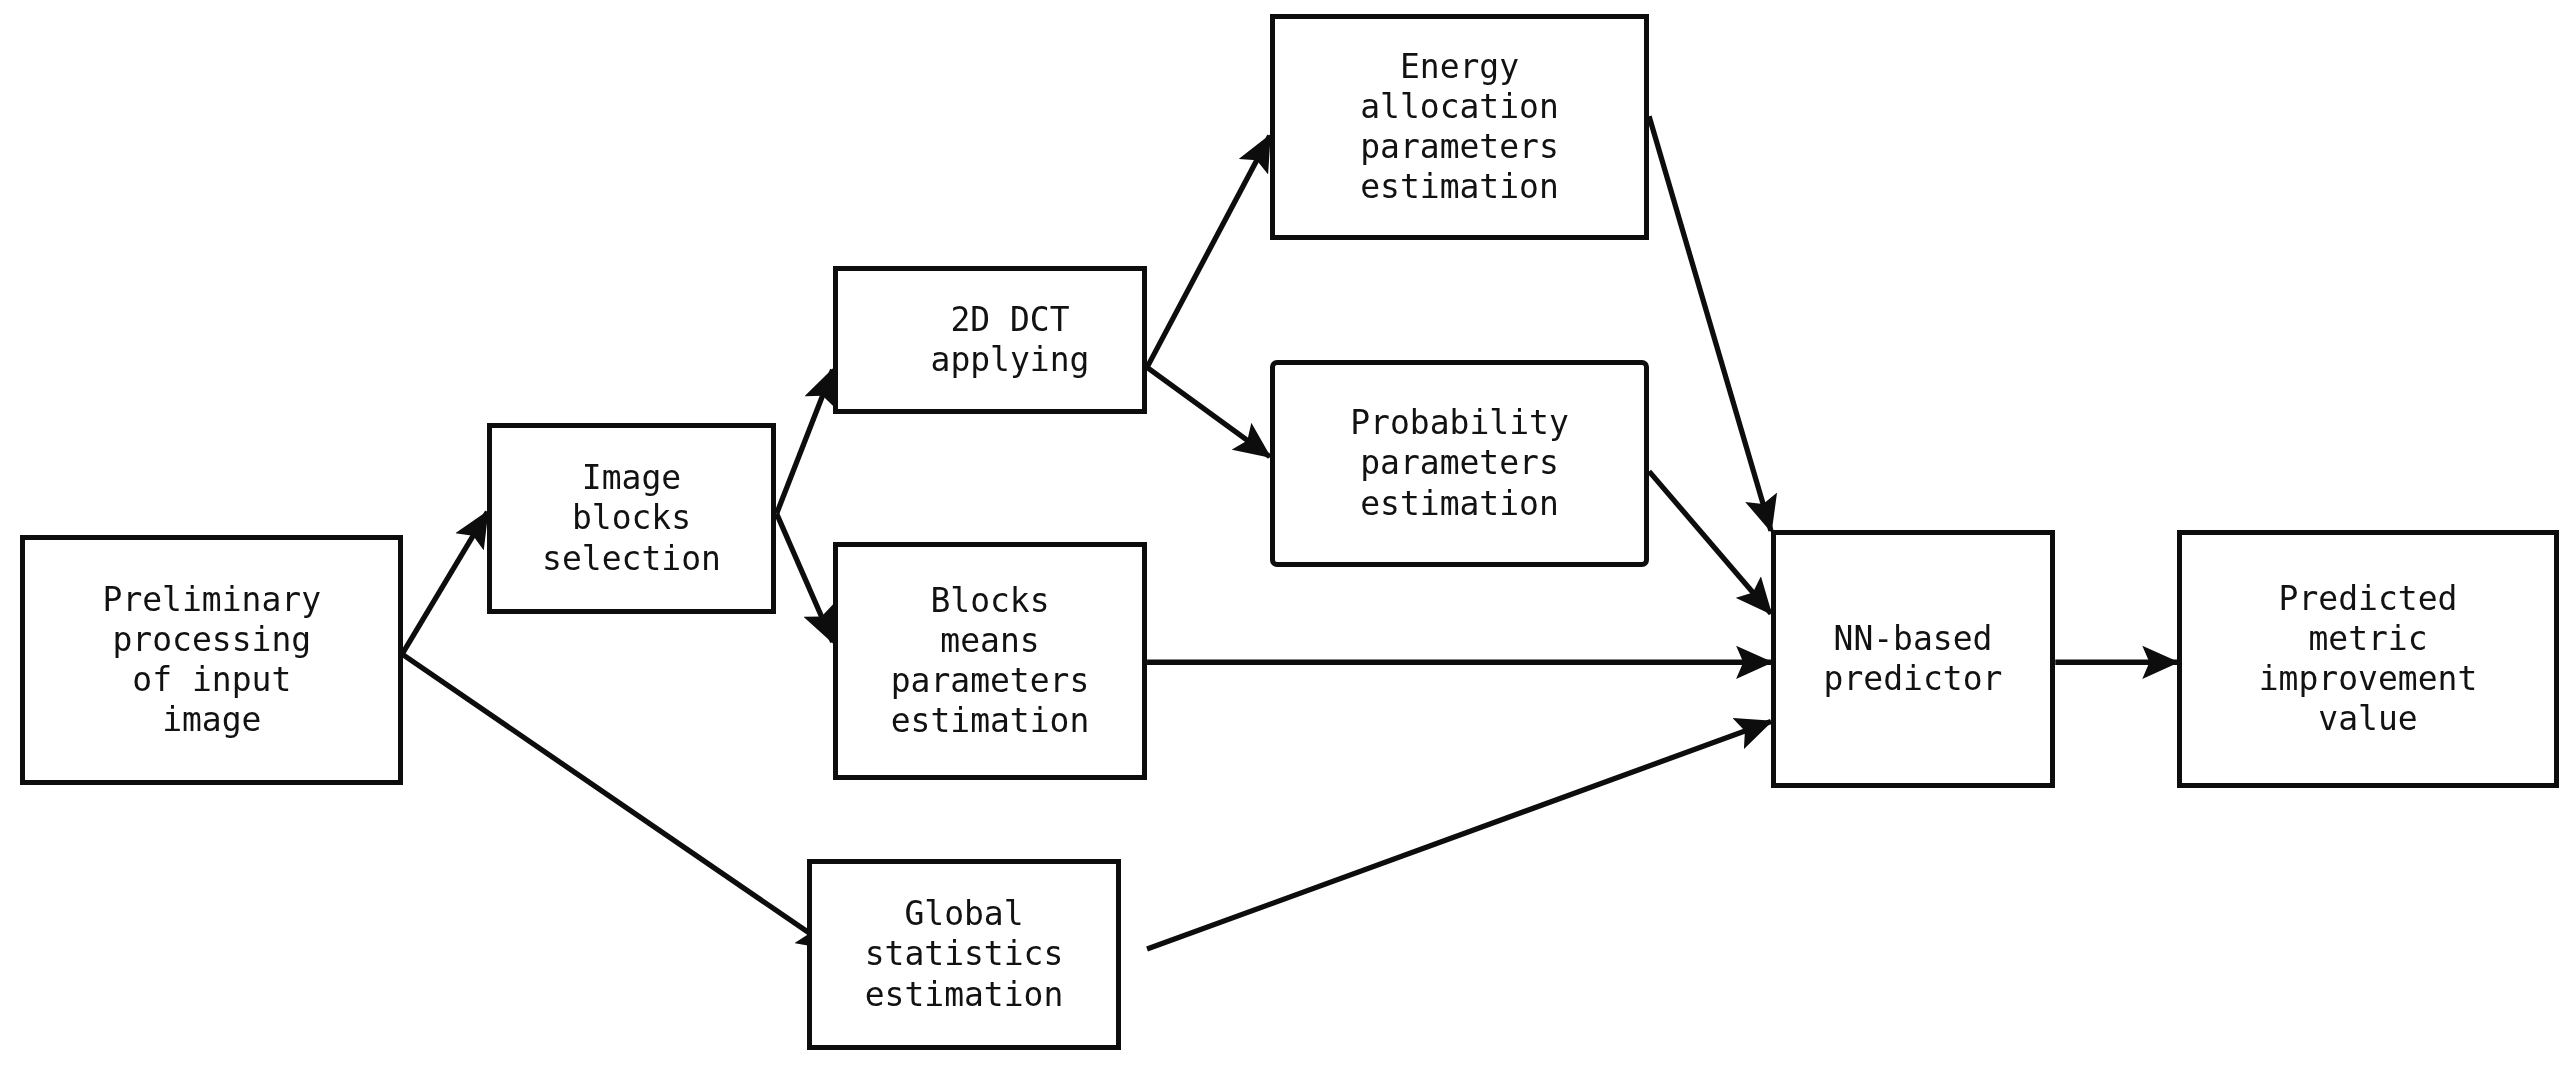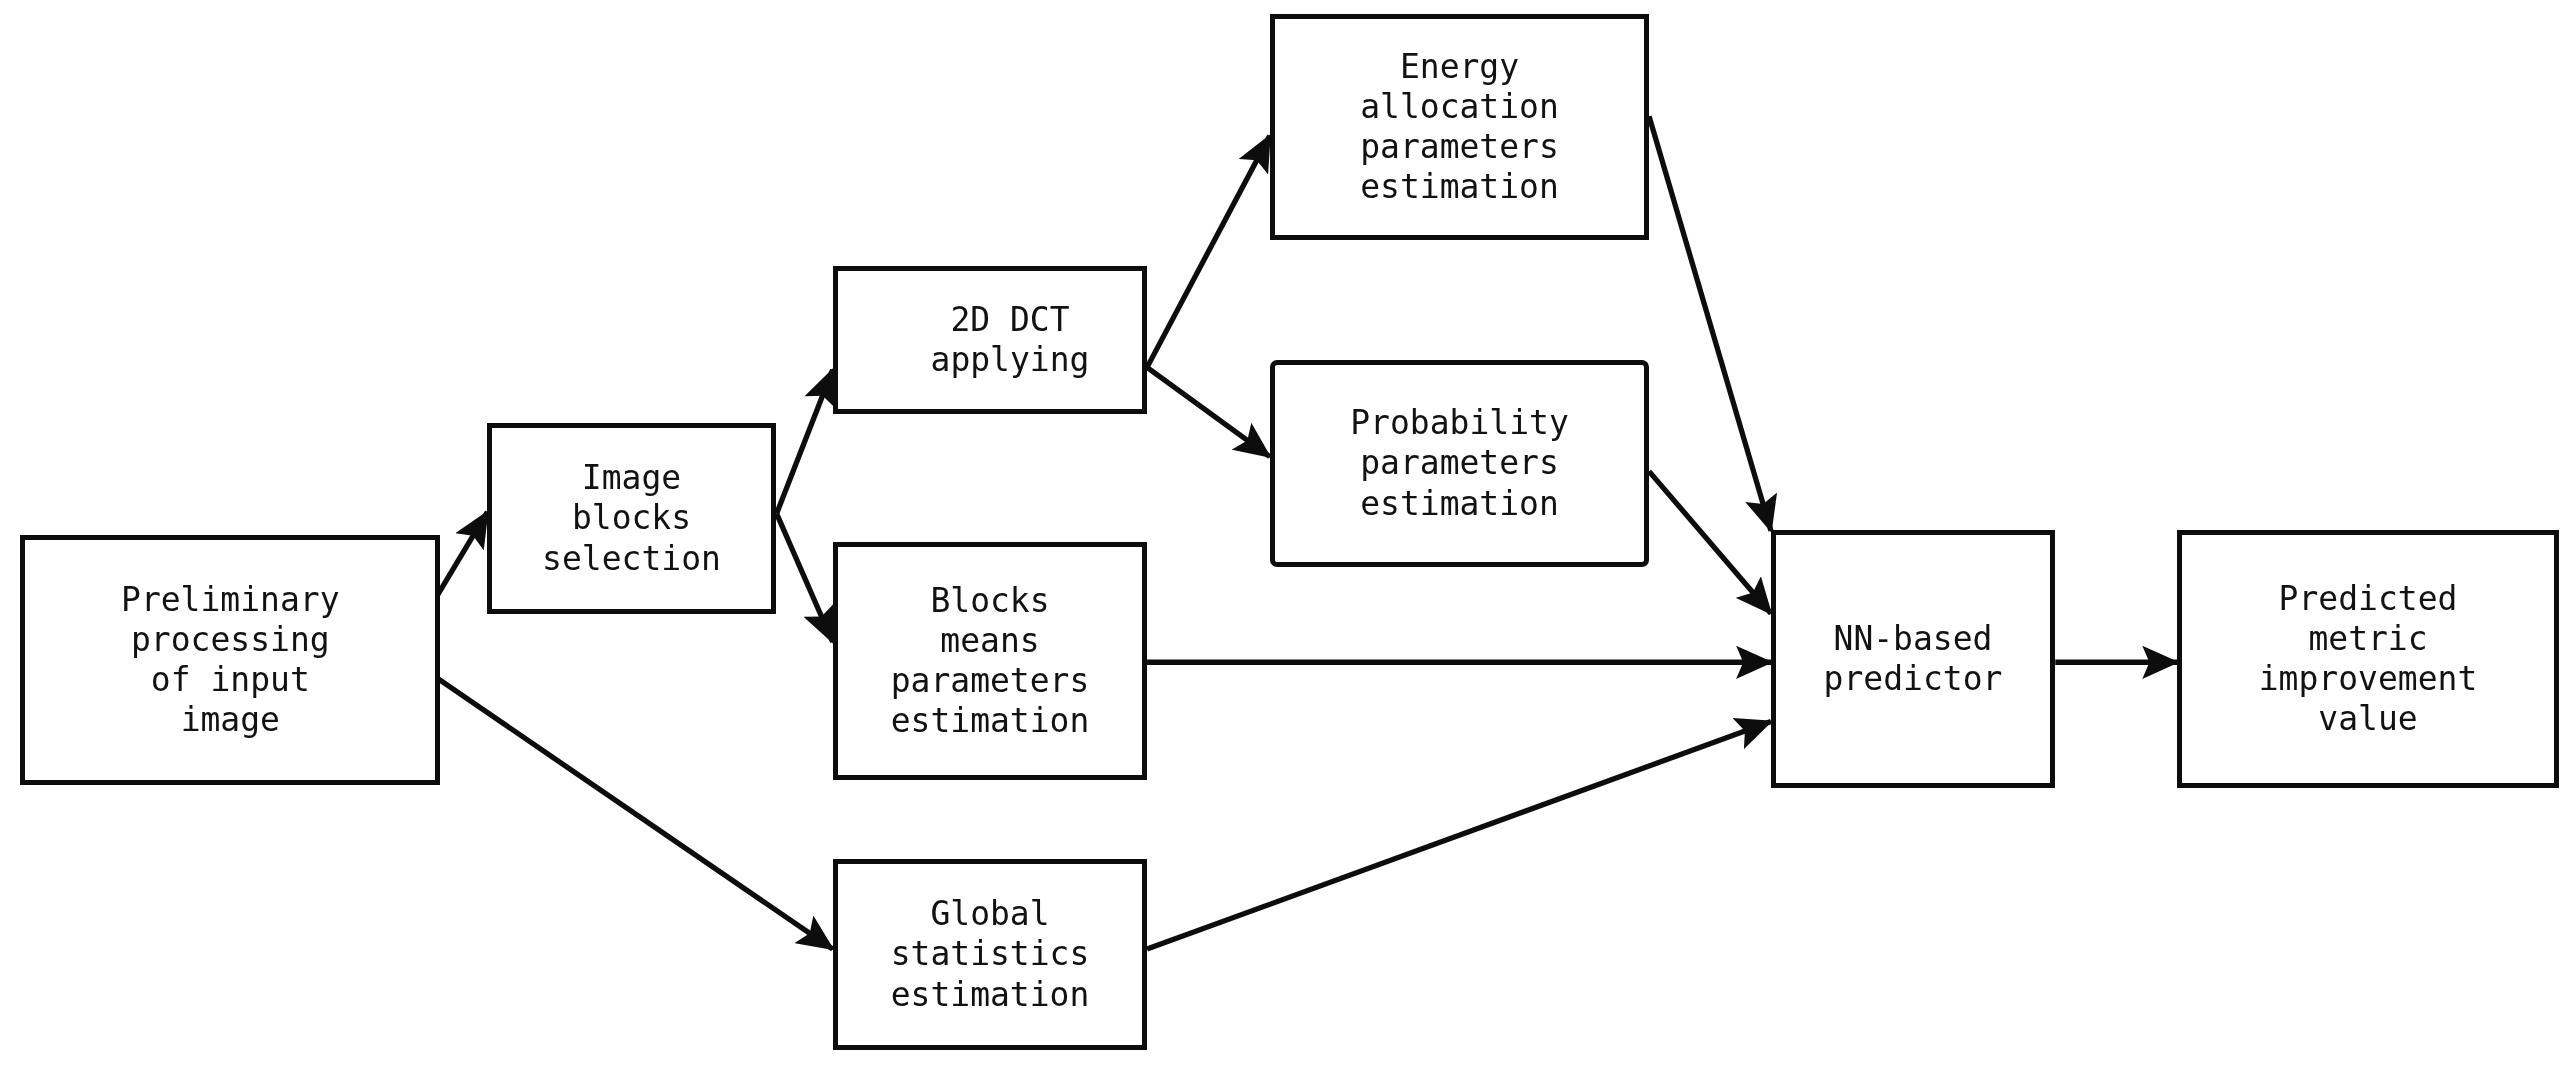--- a/index.html
+++ b/index.html
@@ -65,21 +65,21 @@
         <polyline points="1412,452 1563,167" fill="none" stroke="#0d0d0d" stroke-width="6.5" stroke-linejoin="miter" marker-end="url(#arrowhead)"></polyline>
         <polyline points="1412,452 1563,562" fill="none" stroke="#0d0d0d" stroke-width="6.5" stroke-linejoin="miter" marker-end="url(#arrowhead)"></polyline>
         <polyline points="2030,143 2180,653" fill="none" stroke="#0d0d0d" stroke-width="6.5" stroke-linejoin="miter" marker-end="url(#arrowhead)"></polyline>
         <polyline points="2030,580 2180,755" fill="none" stroke="#0d0d0d" stroke-width="6.5" stroke-linejoin="miter" marker-end="url(#arrowhead)"></polyline>
         <polyline points="1412,815 2180,815" fill="none" stroke="#0d0d0d" stroke-width="6.5" stroke-linejoin="miter" marker-end="url(#arrowhead)"></polyline>
         <polyline points="1412,1168 2180,888" fill="none" stroke="#0d0d0d" stroke-width="6.5" stroke-linejoin="miter" marker-end="url(#arrowhead)"></polyline>
         <polyline points="2530,815 2680,815" fill="none" stroke="#0d0d0d" stroke-width="6.5" stroke-linejoin="miter" marker-end="url(#arrowhead)"></polyline>
       </g>
   </svg>
 
-  <div class="node" style="left: 20.3px; top: 535px; width: 420px; height: 250px; border-color: rgb(13, 13, 13);">
+  <div class="node" style="left: 20.3px; top: 535px; width: 383px; height: 250px; border-color: rgb(13, 13, 13);">
     <span class="node-label">Preliminary
 processing
 of input
 image</span>
   </div>
 
   <div class="node" style="left: 487px; top: 423px; width: 289px; height: 191px; border-color: rgb(13, 13, 13);">
     <span class="node-label">Image
 blocks
 selection</span>
@@ -103,21 +103,21 @@
 estimation</span>
   </div>
 
   <div class="node" style="left: 833px; top: 542px; width: 314px; height: 238px; border-color: rgb(13, 13, 13);">
     <span class="node-label">Blocks
 means
 parameters
 estimation</span>
   </div>
 
-  <div class="node" style="left: 833px; top: 859px; width: 314px; height: 191px; border-color: rgb(13, 13, 13);">
+  <div class="node" style="left: 807px; top: 859px; width: 314px; height: 191px; border-color: rgb(13, 13, 13);">
     <span class="node-label">Global
 statistics
 estimation</span>
   </div>
 
   <div class="node" style="left: 1771px; top: 530px; width: 284px; height: 258px; border-color: rgb(13, 13, 13);">
     <span class="node-label">NN-based
 predictor</span>
   </div>
 

